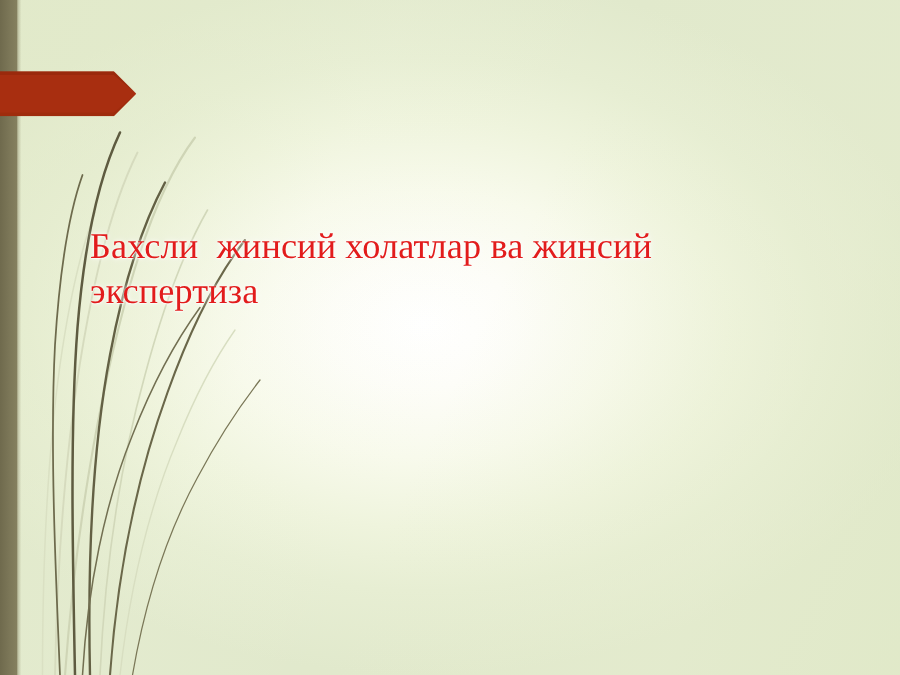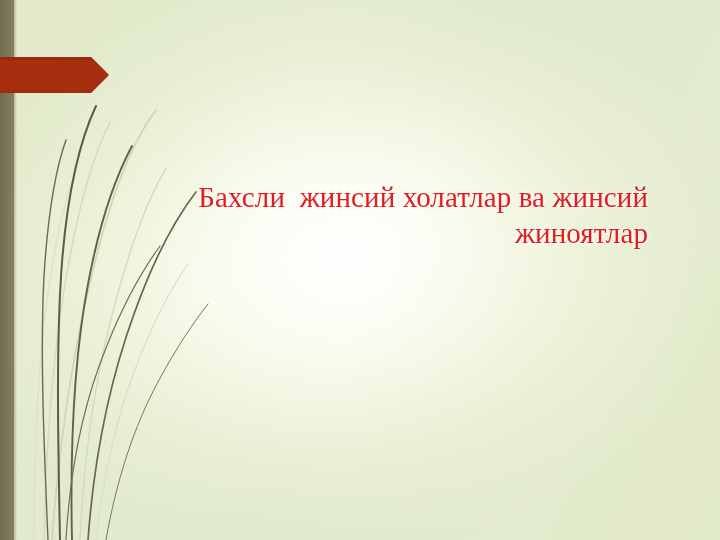--- a/index.html
+++ b/index.html
@@ -71,21 +71,21 @@
     top: 57px;
     width: 109px;
     height: 36px;
   }
   
   .title-block {
     position: absolute;
     left: 72px;
     top: 180px;
     width: 576px;
-    text-align: right;
+    text-align: left;
   }
   .title-line {
     color: #e21c1c;
     font-size: 29px;
     line-height: 35.5px;
     font-weight: normal;
     letter-spacing: 0.1px;
     white-space: pre;
     text-shadow:
       0 0 3px rgba(255,255,255,0.95),
@@ -121,16 +121,16 @@
   <div class="sidebar-bar-edge"></div>
 
   <svg class="arrow-banner" viewBox="0 0 109 36" preserveAspectRatio="none">
     <polygon points="0,0 91,0 109,18 91,36 0,36" fill="#a82e10"></polygon>
     <polygon points="0,0 91,0 109,18 91,3 0,3" fill="#8e2609" opacity="0.55"></polygon>
     <polygon points="0,33 91,33 109,18 91,36 0,36" fill="#8f2708" opacity="0.35"></polygon>
   </svg>
 
   <div class="title-block">
     <div class="title-line">Бахсли  жинсий холатлар ва жинсий</div>
-    <div class="title-line">жиноятлар</div>
+    <div class="title-line">экспертиза</div>
   </div>
 
 </div>
 
 </body></html>

